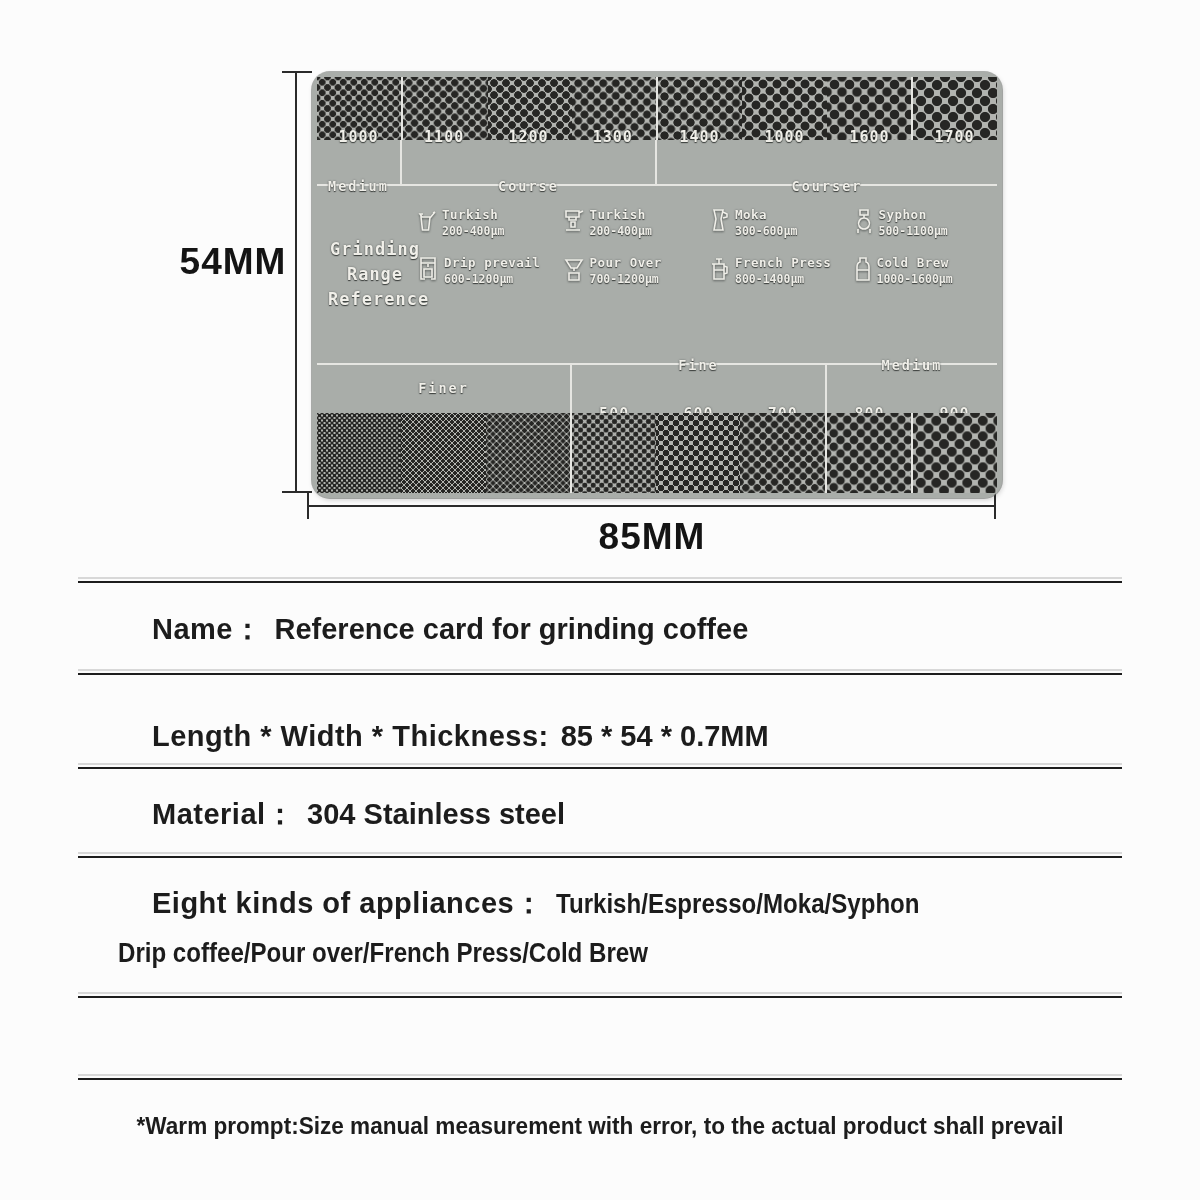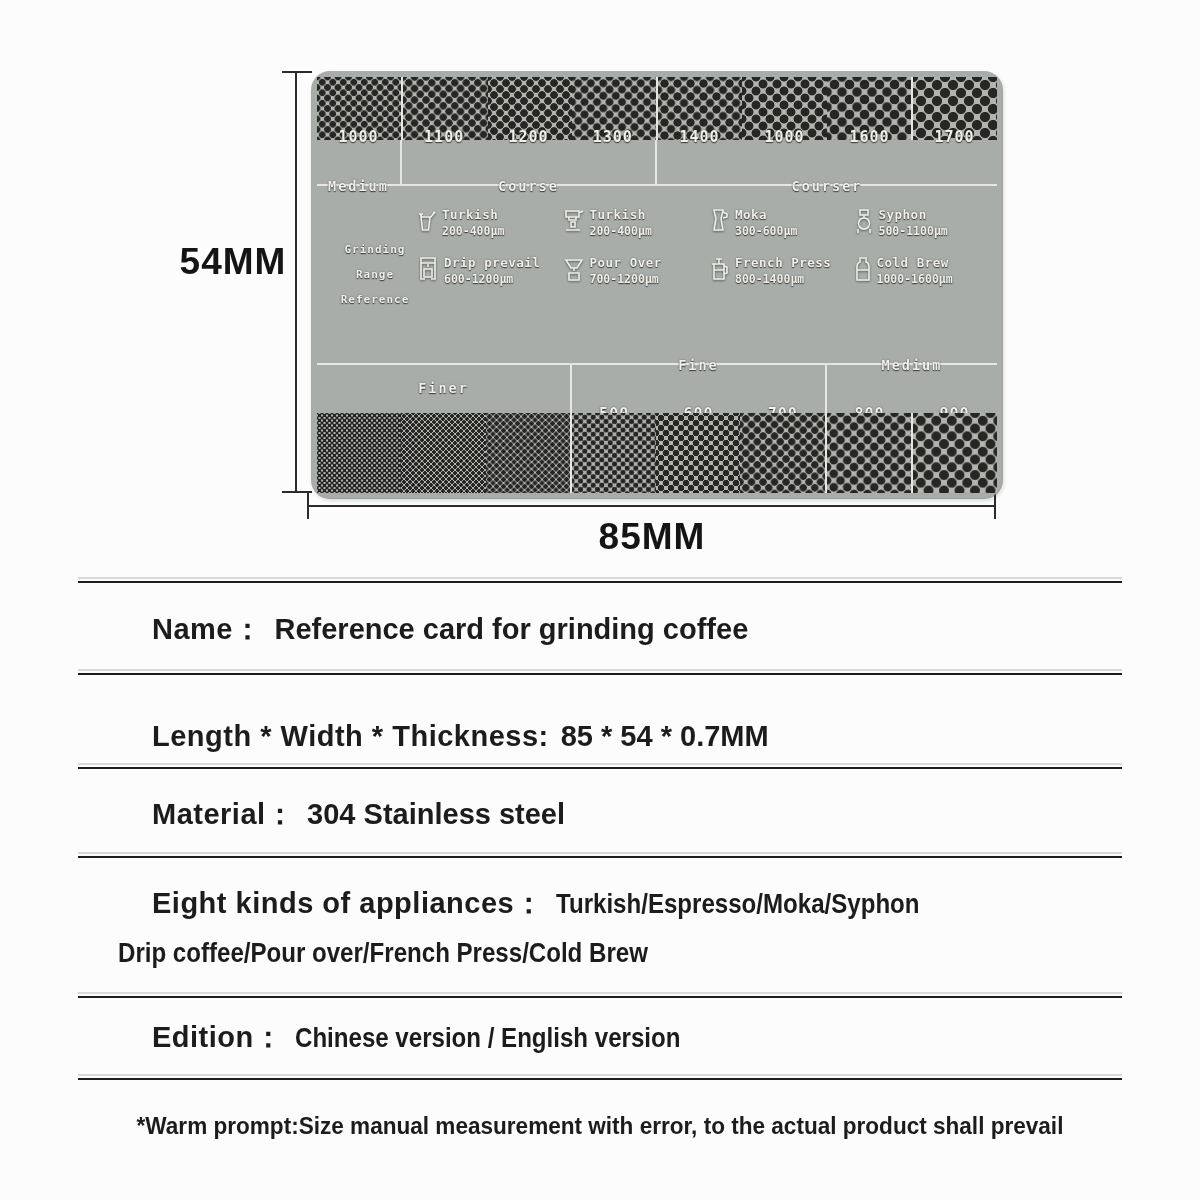--- a/index.html
+++ b/index.html
@@ -62,21 +62,21 @@
   .sgroup { display:flex; flex-direction:column; justify-content:center;gap:30px; }
   .sg-div { border-right:2px solid #e6e6e2; }
   .w125{width:12.5%} .w375{width:37.5%} .w50{width:50%} .w25{width:25%}
   .nums { display:flex; justify-content:space-around; align-items:center;
           font-size:15px; font-weight:700; letter-spacing:1px; height:24px; }
   .gname { text-align:center; font-size:13.5px; font-weight:700;
            letter-spacing:2px; height:22px; line-height:20px; }
 
   .grind-label {
     position:absolute; left:16px; top:165px; width:94px; text-align:center;
-    font-family:"DejaVu Sans Mono", monospace; font-size:11px; font-weight:700;
+    font-family:"DejaVu Sans Mono", monospace; font-size:17px; font-weight:700;
     letter-spacing:1px; line-height:25px;
   }
   .grind-label .gl3 { }
 
   .appliances {
     position:absolute; left:106px; right:6px; top:134px;
     display:grid; grid-template-columns:repeat(4,1fr);
     row-gap:15px; column-gap:4px;
   }
   .app { display:flex; align-items:flex-start; gap:6px;
@@ -291,20 +291,17 @@
 
   <div class="spec-row" style="top:884px">
     <span class="spec-label">Eight kinds of appliances：</span><span class="cond">Turkish/Espresso/Moka/Syphon</span>
   </div>
   <div class="spec-row" style="top:937px">
     <span class="cond">Drip coffee/Pour over/French Press/Cold Brew</span>
   </div>
 
   <div class="rule" style="top:996px"></div>
 
-  <div class="spec-row" style="top:1018px">
-    <span class="spec-label">Edition：</span><span class="cond">Chinese version / English version</span>
-  </div>
 
   <div class="rule" style="top:1078px"></div>
 
   <div class="footnote">*Warm prompt:Size manual measurement with error, to the actual product shall prevail</div>
 </div>
 
 </body></html>

